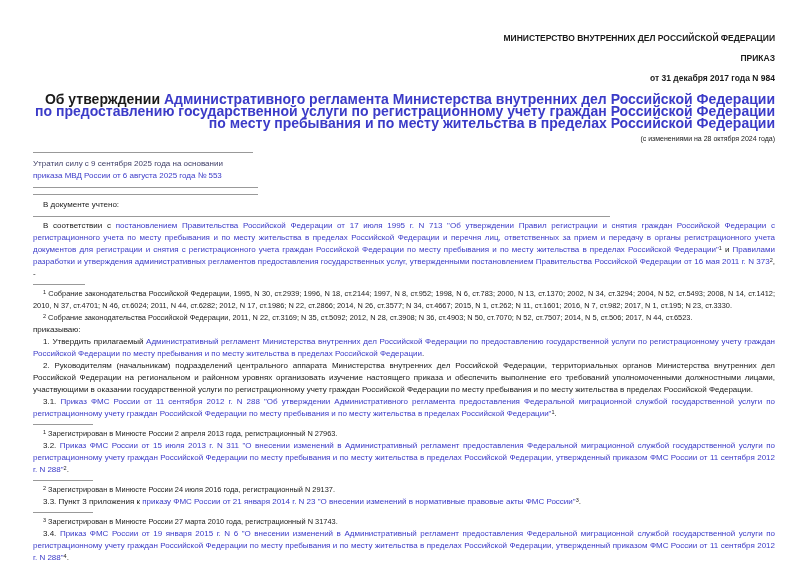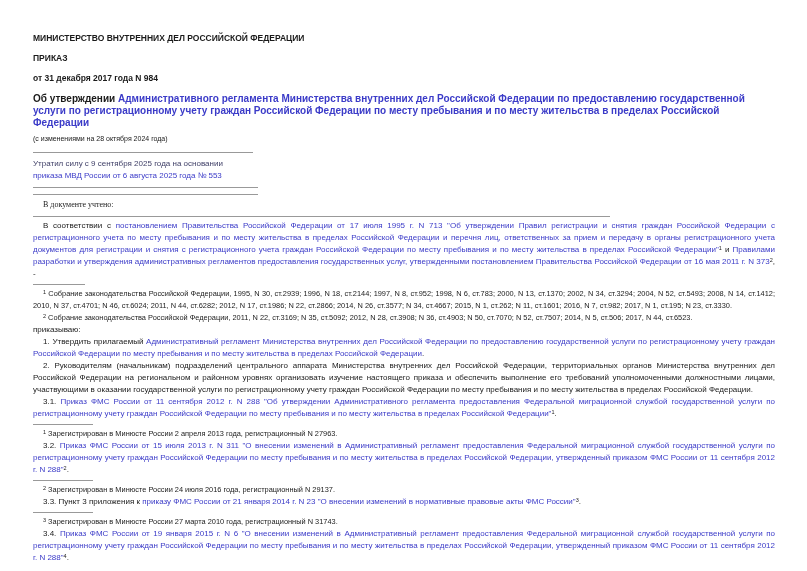--- a/index.html
+++ b/index.html
@@ -1,24 +1,24 @@
 <!DOCTYPE html>
 <html><head>
 <meta charset="utf-8">
 <style>
   html,body{margin:0;padding:0;background:#fff;}
   .page{
     width:807px;height:571px;background:#ffffff;overflow:hidden;
     font-family:"Liberation Sans",sans-serif;color:#1a1a1a;
     box-sizing:border-box;padding:33px 32px 0 33px;
   }
-  .c{text-align:left;}
+  .c{text-align:right;}
   .b{font-weight:700;}
   .hline{font-size:8.5px;line-height:10px;margin:0 0 10px 0;}
-  .title{font-size:10px;line-height:12px;margin:0 0 6px 0;}
+  .title{font-size:14px;line-height:12px;margin:0 0 6px 0;}
   .amended{font-size:7px;line-height:8px;margin:0 0 9px 0;}
   .lnk{color:#3b3bc8;text-decoration:none;cursor:pointer;}
   .status-line{font-size:8px;line-height:12px;text-align:left;color:#3e3e66;margin:0;}
   .status-link{font-size:8px;line-height:12px;margin:0;}
   .rule{height:0;border-top:1px solid #999;}
   .r1{width:220px;margin:9px 0 5px 0;}
   .r2{width:225px;margin:5px 0 0 0;}
   .r3{width:225px;margin:6px 0 4px 0;}
   .r4{width:577px;margin:5px 0 3px 0;}
   .rs{width:52px;margin:4px 0 3px 0;}
@@ -42,21 +42,21 @@
   <p class="amended c">(с изменениями на 28 октября 2024 года)</p>
 
   <div class="rule r1"></div>
 
   <p class="status-line">Утратил силу с 9 сентября 2025 года на основании</p>
   <p class="status-link"><a class="lnk">приказа МВД России от 6 августа 2025 года № 553</a></p>
 
   <div class="rule r2"></div>
   <div class="rule r3"></div>
 
-  <p class="para noind" style="text-indent:10px;font-family:Liberation Serif, serif;">В документе учтено:</p>
+  <p class="para noind" style="text-indent:10px;">В документе учтено:</p>
 
   <div class="rule r4"></div>
 
   <p class="para"><span>В соответствии с </span><a class="lnk">постановлением Правительства Российской Федерации от 17 июля 1995 г. N 713 "Об утверждении Правил регистрации и снятия граждан Российской Федерации с регистрационного учета по месту пребывания и по месту жительства в пределах Российской Федерации и перечня лиц, ответственных за прием и передачу в органы регистрационного учета документов для регистрации и снятия с регистрационного учета граждан Российской Федерации по месту пребывания и по месту жительства в пределах Российской Федерации"</a><sup>1</sup><span> и </span><a class="lnk">Правилами разработки и утверждения административных регламентов предоставления государственных услуг, утвержденными постановлением Правительства Российской Федерации от 16 мая 2011 г. N 373</a><sup>2</sup><span>, -</span></p>
 
   <div class="rule rs"></div>
 
   <p class="fn"><sup>1</sup><span> Собрание законодательства Российской Федерации, 1995, N 30, ст.2939; 1996, N 18, ст.2144; 1997, N 8, ст.952; 1998, N 6, ст.783; 2000, N 13, ст.1370; 2002, N 34, ст.3294; 2004, N 52, ст.5493; 2008, N 14, ст.1412; 2010, N 37, ст.4701; N 46, ст.6024; 2011, N 44, ст.6282; 2012, N 17, ст.1986; N 22, ст.2866; 2014, N 26, ст.3577; N 34, ст.4667; 2015, N 1, ст.262; N 11, ст.1601; 2016, N 7, ст.982; 2017, N 1, ст.195; N 23, ст.3330.</span></p>
   <p class="fn"><sup>2</sup><span> Собрание законодательства Российской Федерации, 2011, N 22, ст.3169; N 35, ст.5092; 2012, N 28, ст.3908; N 36, ст.4903; N 50, ст.7070; N 52, ст.7507; 2014, N 5, ст.506; 2017, N 44, ст.6523.</span></p>
 

